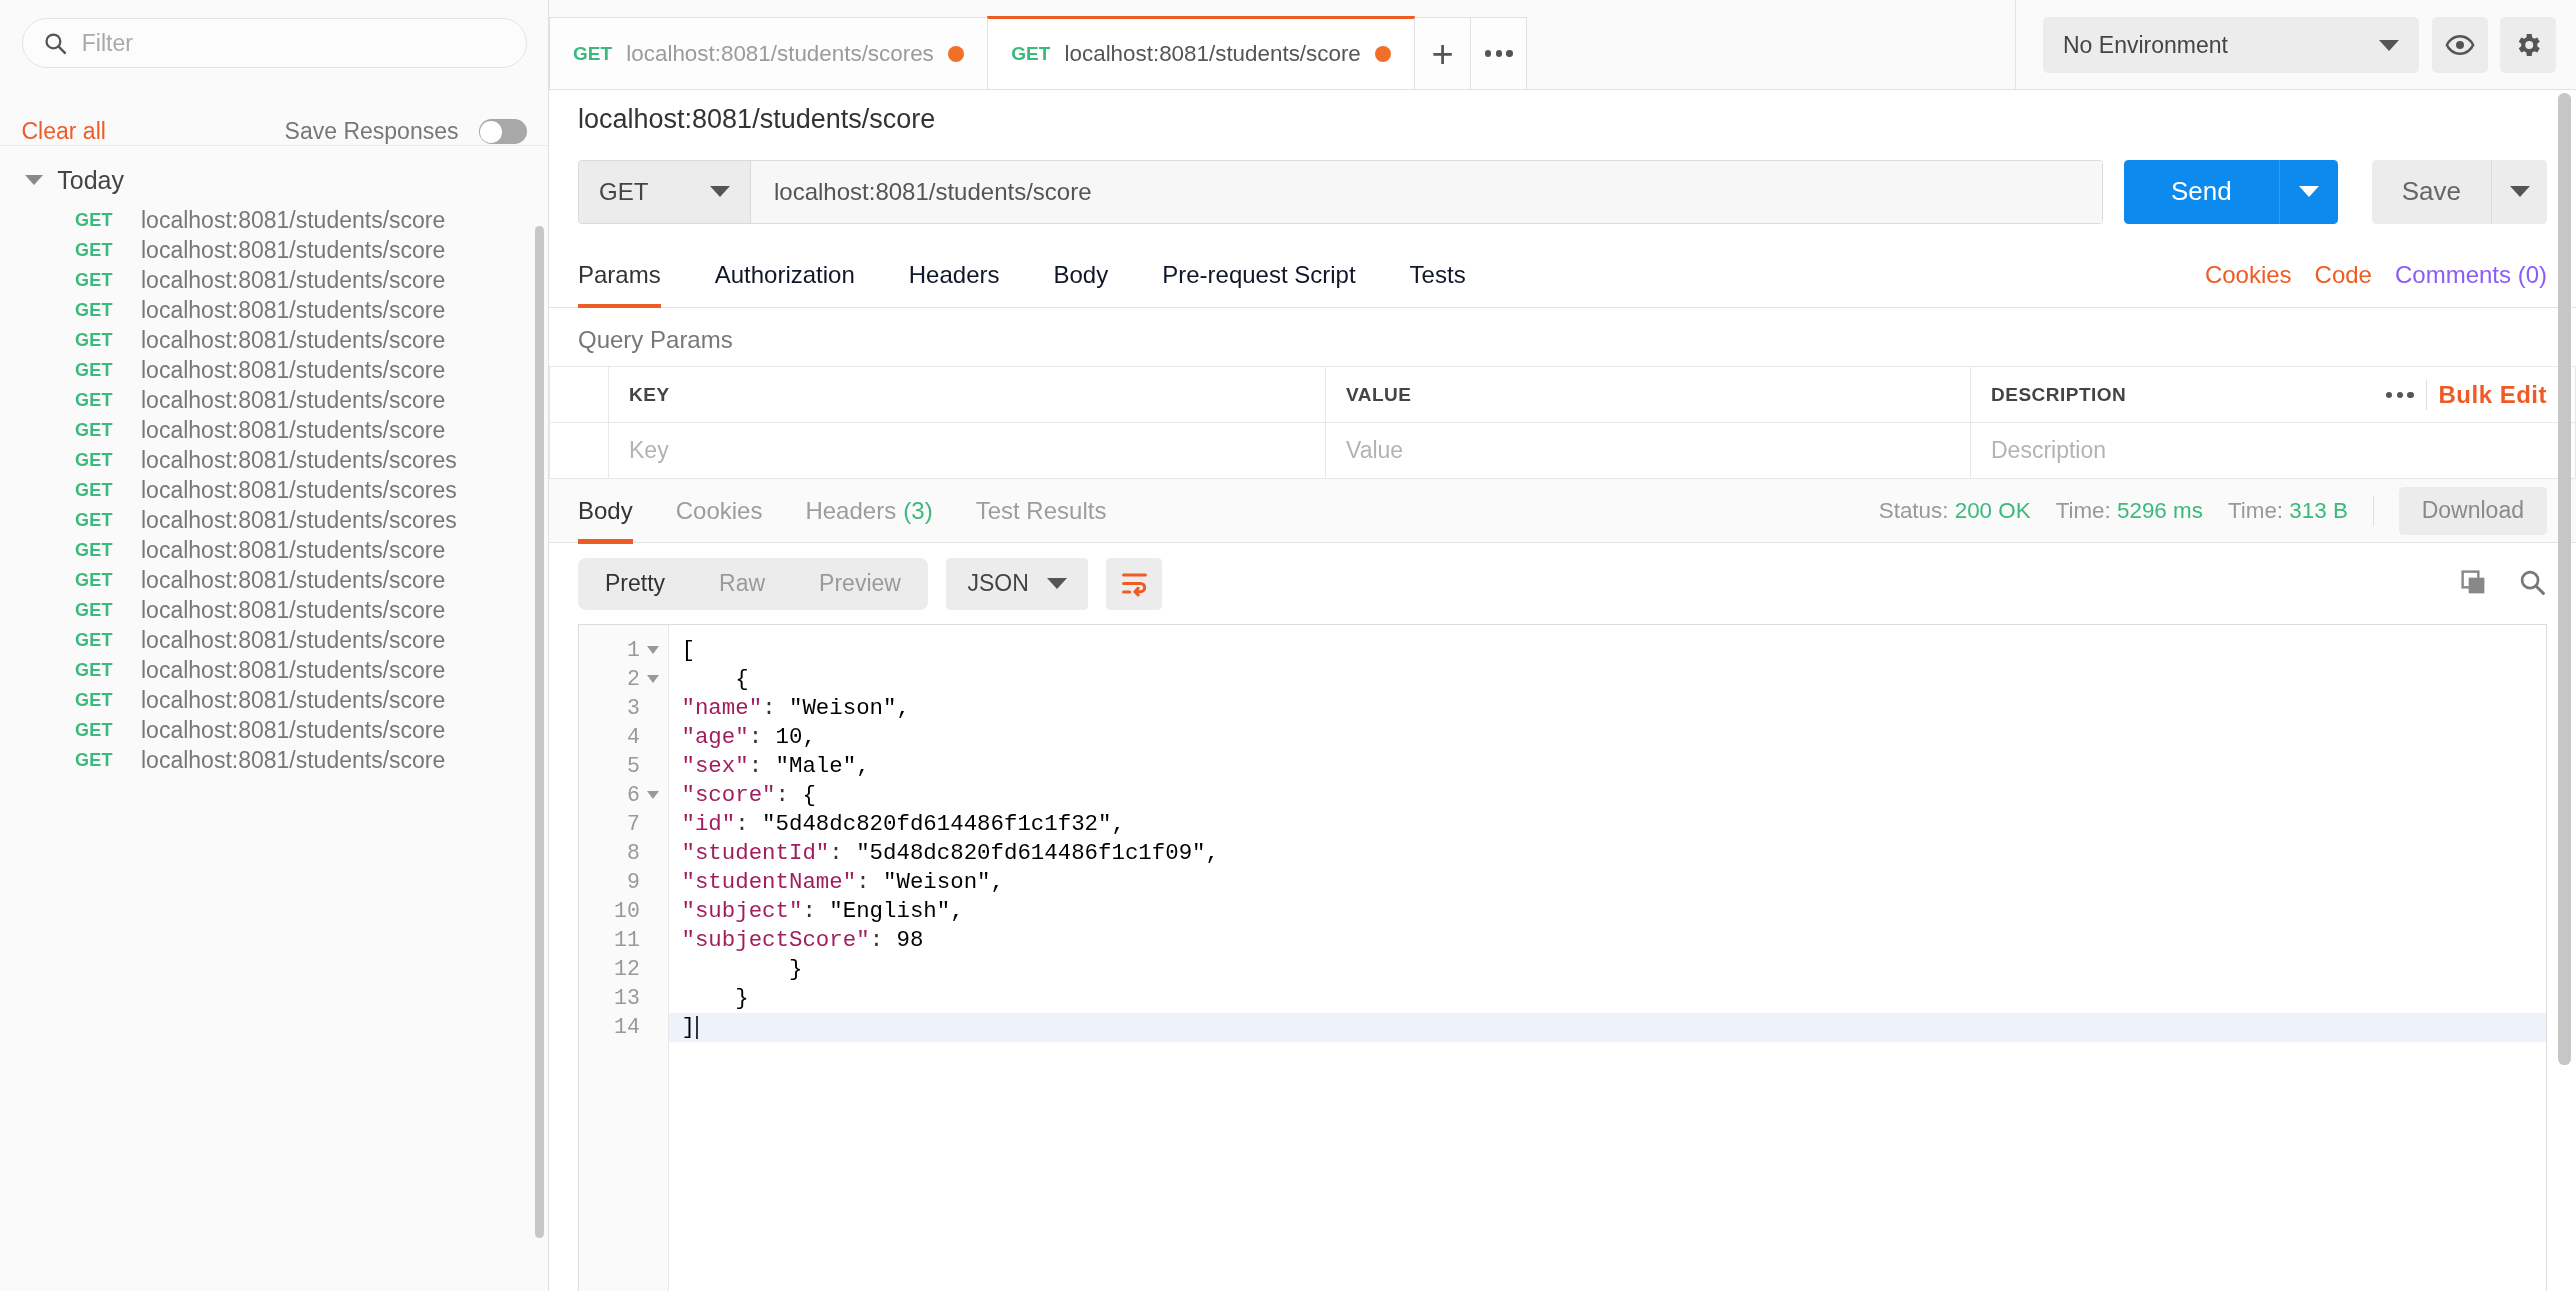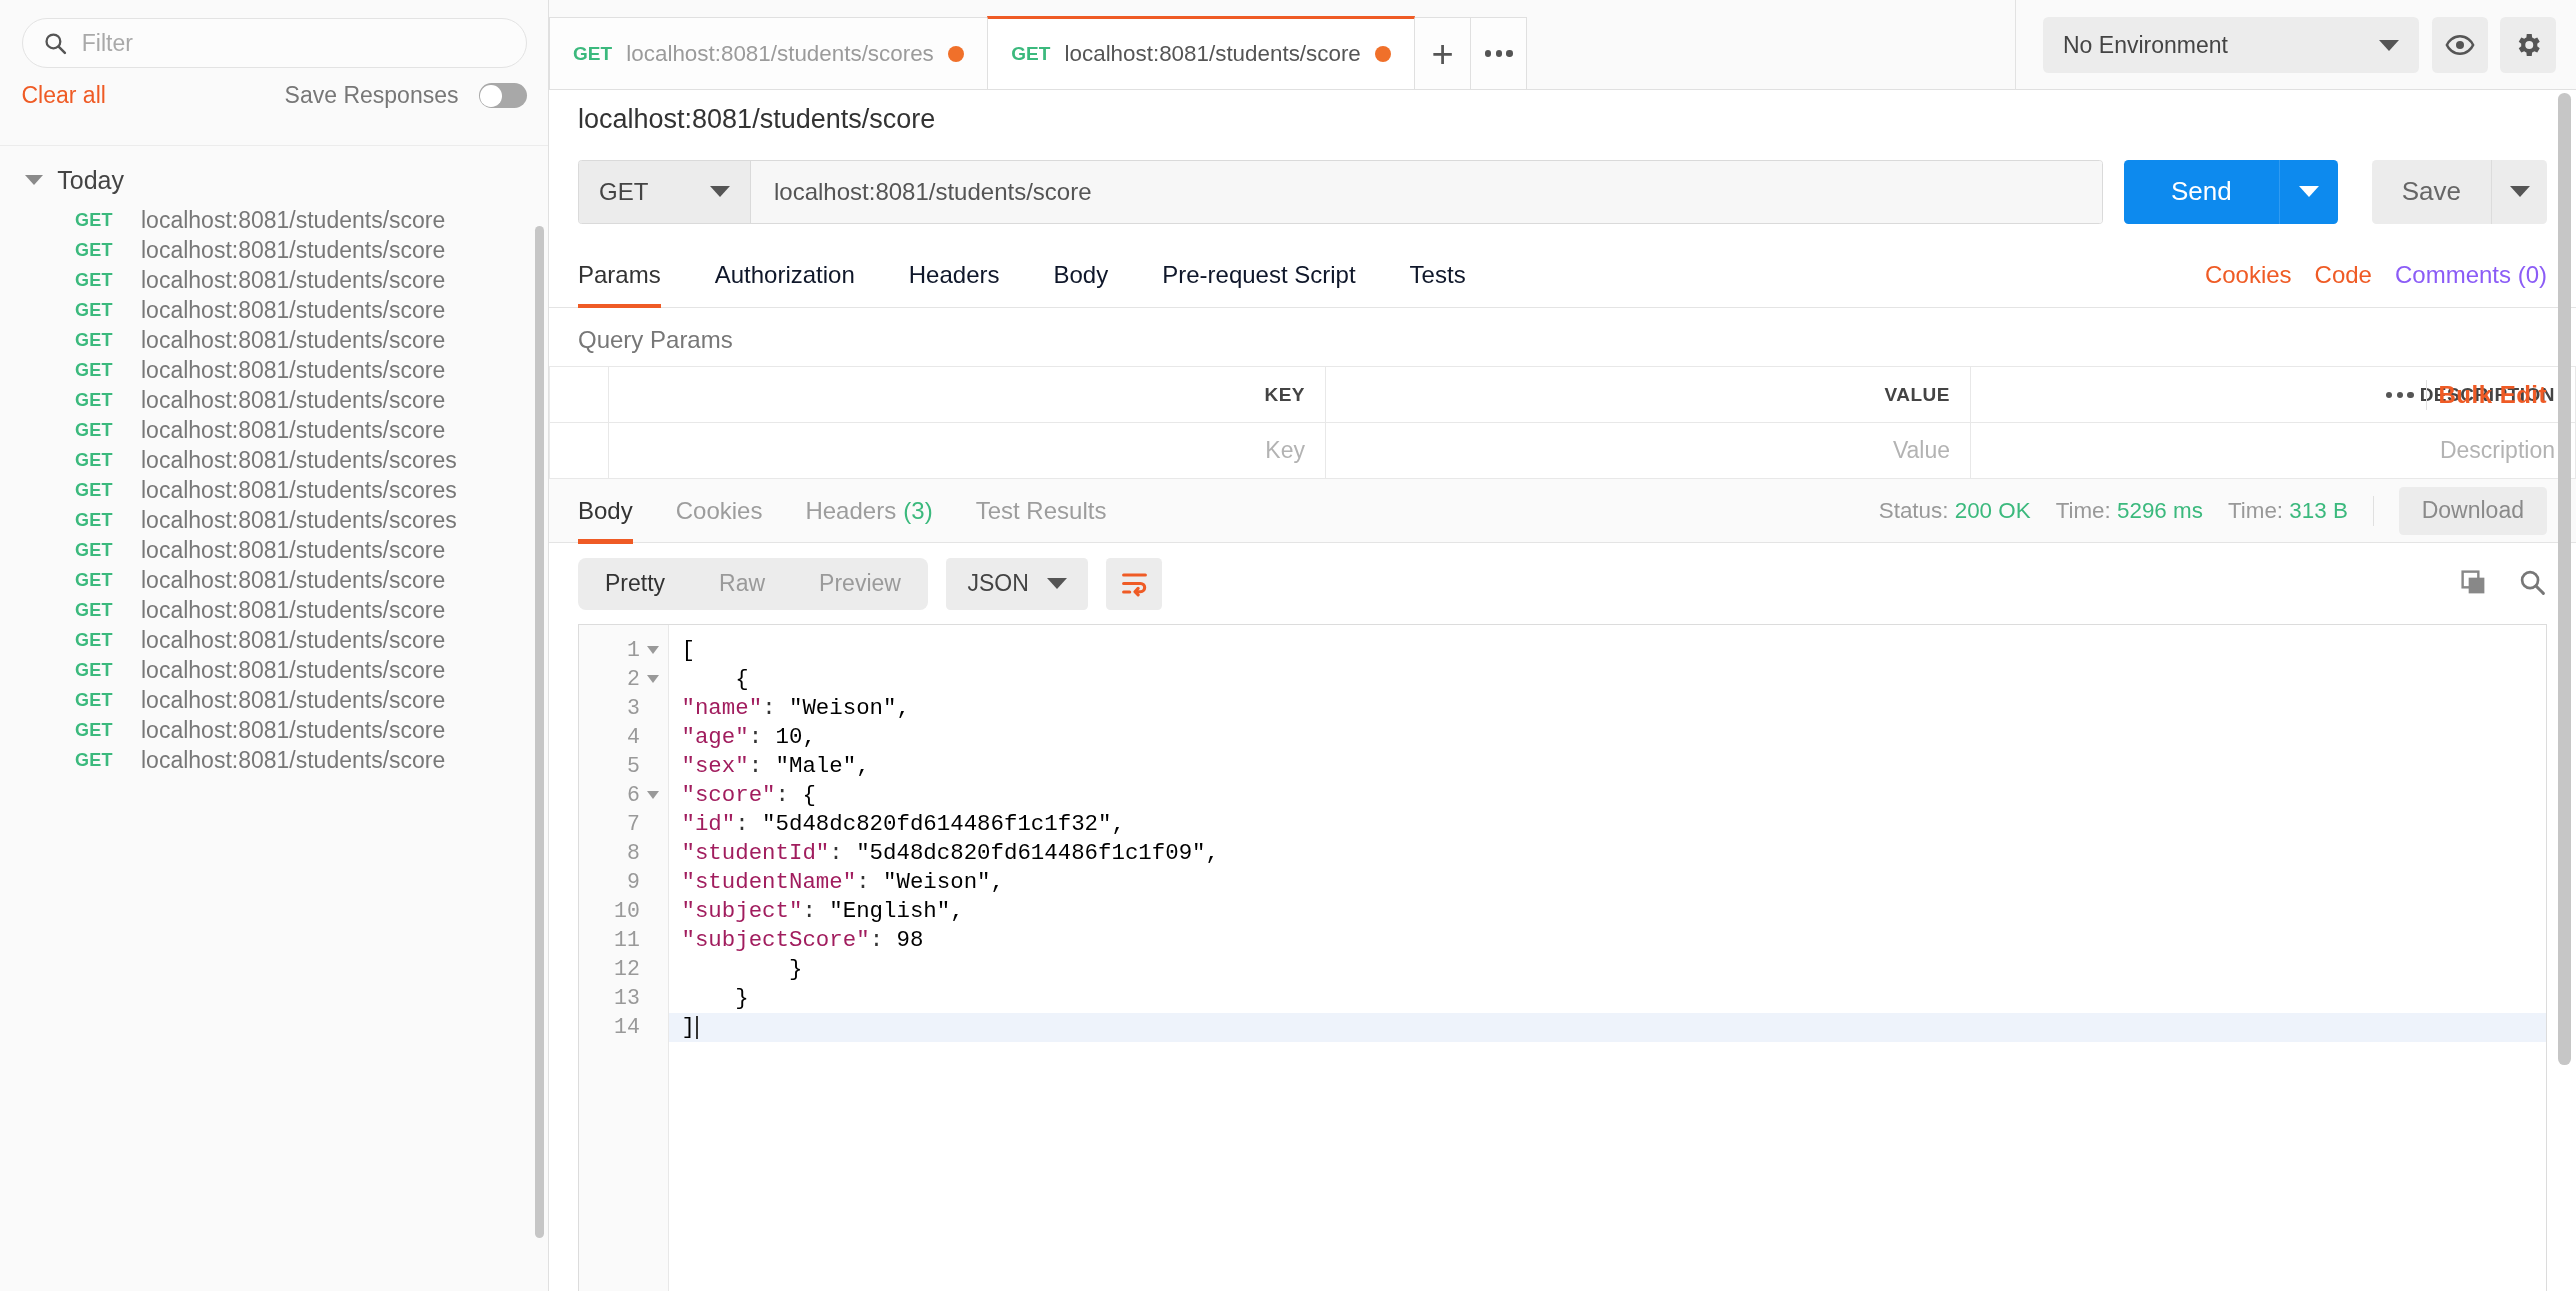--- a/index.html
+++ b/index.html
@@ -48,21 +48,21 @@
     position: relative; cursor: pointer;
   }
   .side-tab.active { color: #333; }
   .side-tab.active::after {
     content: ""; position: absolute; left: 0; right: 0; bottom: -0.9px;
     height: 4.5px; background: #ef5b25;
   }
   .side-tab:first-child.active::after { left: -84px; right: 32px; }
 
   .side-actions {
-    height: 64px; display: flex; align-items: flex-start;
+    height: 64px; display: flex; align-items: flex-end;
     padding: 0 21.5px; justify-content: space-between;
     border-bottom: 0.9px solid #ececec;
   }
   .clear-all { color: #ef5b25; font-size: 23px; cursor: pointer; }
   .save-resp-wrap { display: flex; align-items: center; gap: 20px; }
   .save-resp-label { font-size: 23px; color: #777; }
   .toggle {
     width: 48px; height: 25px; border-radius: 12.5px;
     background: #a8a8a8; position: relative; cursor: pointer;
   }
@@ -245,21 +245,21 @@
   .subtab-right {
     position: absolute; right: 29px; display: flex; align-items: center; gap: 23px;
   }
   .link-orange { color: #ef5b25; font-size: 24px; cursor: pointer; }
   .link-orange.muted { color: #8b5cf6; }
 
   
   .qp-label { padding: 18px 29px 12.5px 29px; font-size: 24px; color: #777; }
   .qp-table { width: 100%; border-collapse: collapse; }
   .qp-table th, .qp-table td {
-    border: 0.9px solid #e8e8e8; text-align: right;
+    border: 0.9px solid #e8e8e8; text-align: left;
     font-weight: normal; height: 56px;
   }
   .qp-check-col { width: 59px; }
   .qp-table th {
     font-size: 19px; color: #444; font-weight: bold;
     letter-spacing: 0.5px; padding: 0 20px; background: #fff;
   }
   .qp-table td { padding: 0 20px; font-size: 23px; color: #b3b3b3; }
   .qp-head-desc { position: relative; }
   .qp-desc-actions {

